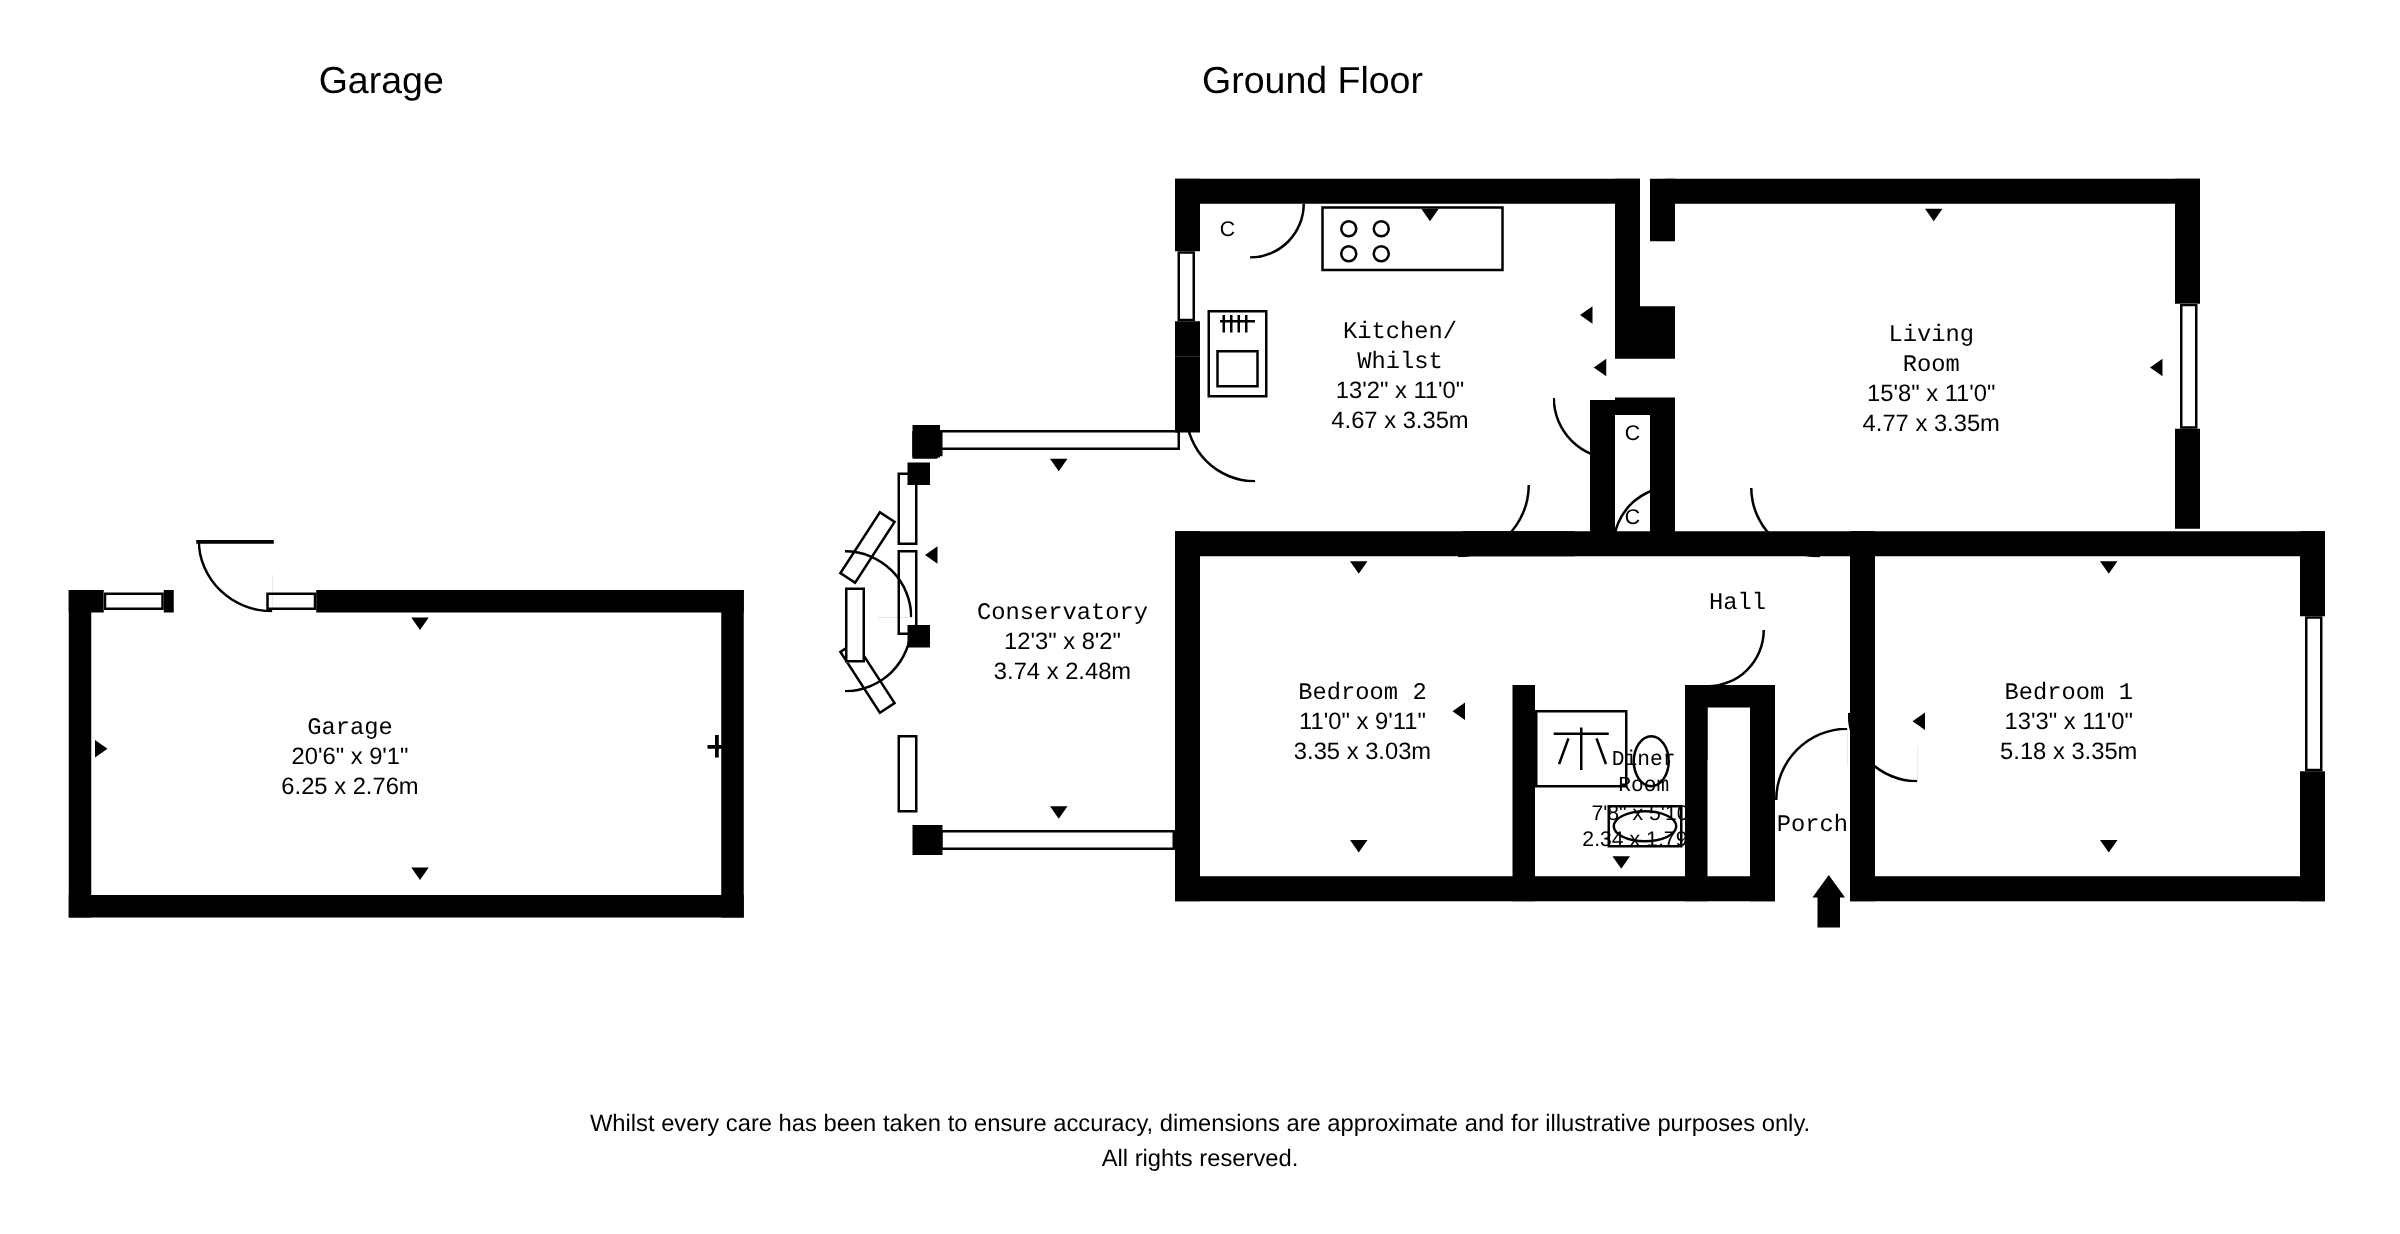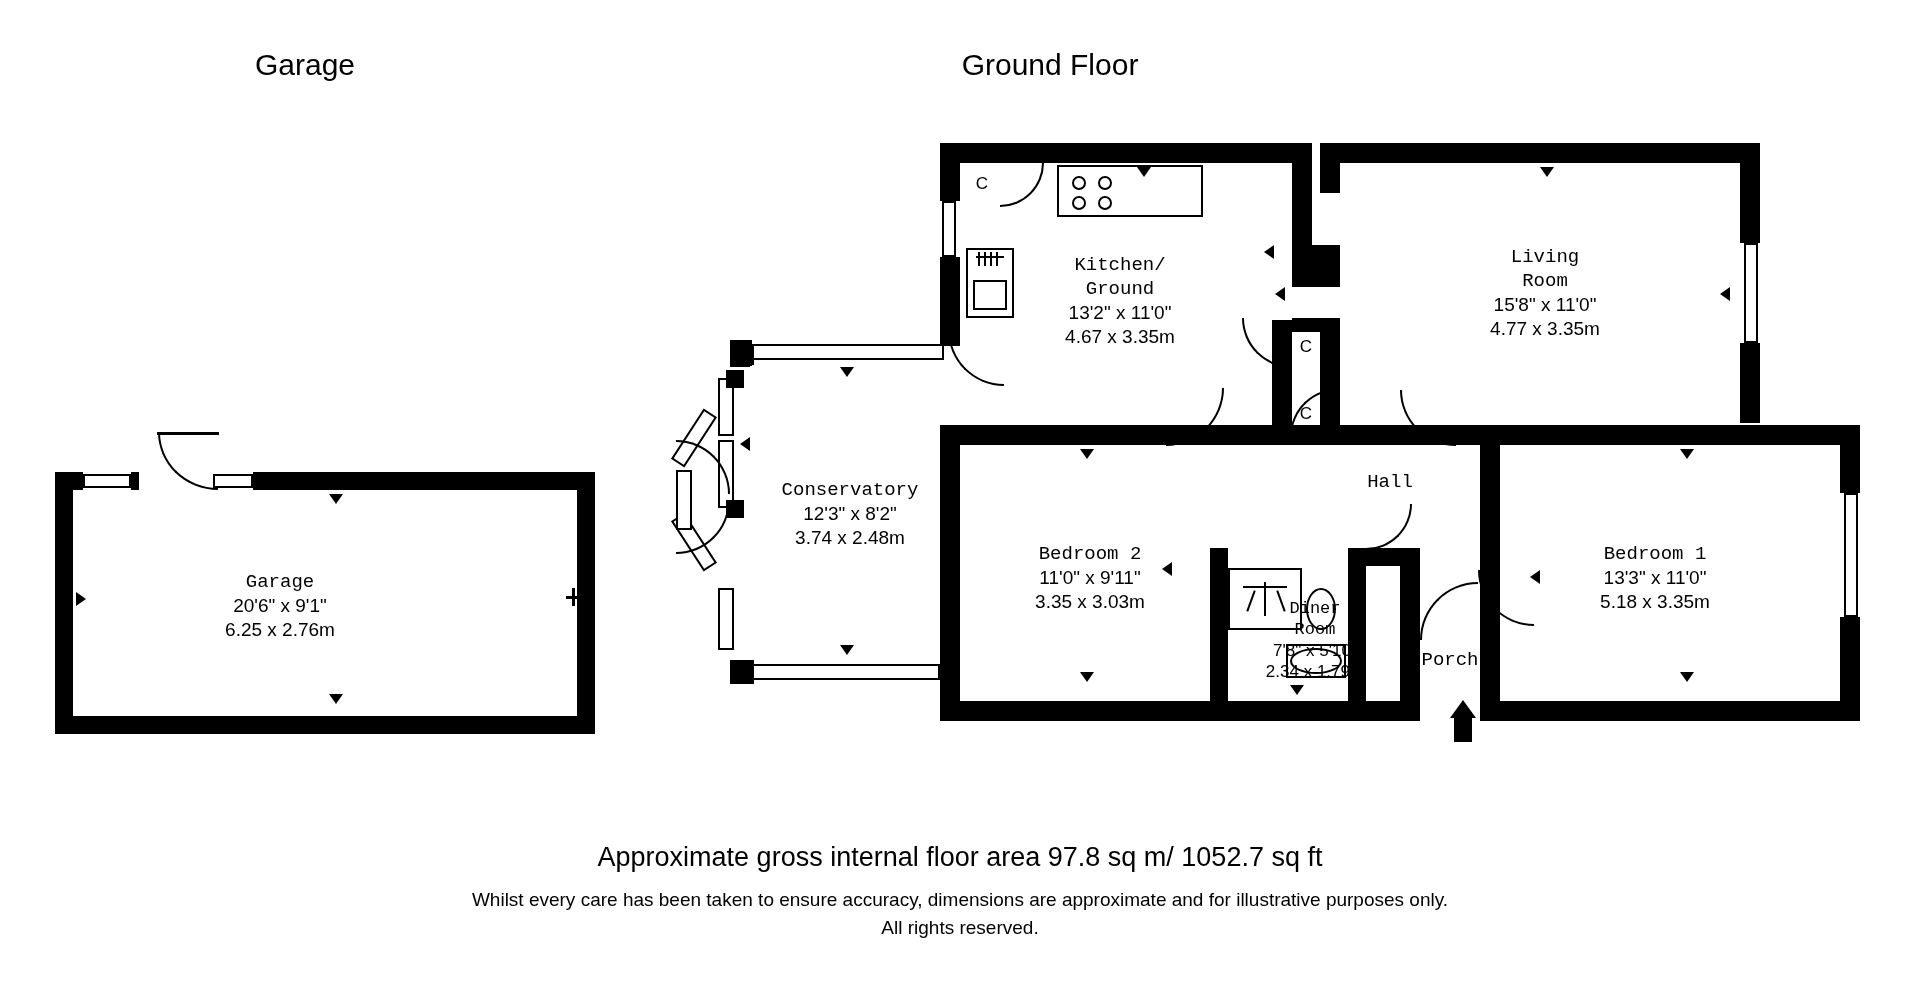--- a/index.html
+++ b/index.html
@@ -260,26 +260,26 @@
     <div class="tri tri-down" style="left:1680px; top:449px;"></div>
     <div class="tri tri-left" style="left:1162px; top:562px;"></div>
     <div class="tri tri-left" style="left:1530px; top:570px;"></div>
     <div class="tri tri-down" style="left:1080px; top:672px;"></div>
     <div class="tri tri-down" style="left:1680px; top:672px;"></div>
     <div class="tri tri-down" style="left:1290px; top:685px;"></div>
   </div>
 
   <div class="room-label" style="left:1000px; top:253px; width:240px;">
     <span class="nm">Kitchen/</span>
-    <span class="nm">Ground</span>
+    <span class="nm">Whilst</span>
     <span class="d1">13'2" x 11'0"</span>
     <span class="d2">4.67 x 3.35m</span>
   </div>
 
-  <div class="room-label" style="left:1425px; top:245px; width:240px;">
+  <div class="room-label" style="left:1425px; top:256px; width:240px;">
     <span class="nm">Living</span>
     <span class="nm">Room</span>
     <span class="d1">15'8" x 11'0"</span>
     <span class="d2">4.77 x 3.35m</span>
   </div>
 
   <div class="room-label" style="left:740px; top:478px; width:220px;">
     <span class="nm">Conservatory</span>
     <span class="d1">12'3" x 8'2"</span>
     <span class="d2">3.74 x 2.48m</span>
@@ -315,17 +315,16 @@
   <div class="c-mark" style="left:972px; top:175px;">
     <span>C</span>
   </div>
   <div class="c-mark" style="left:1296px; top:338px;">
     <span>C</span>
   </div>
   <div class="c-mark" style="left:1296px; top:405px;">
     <span>C</span>
   </div>
 
-  <div class="footer" id="area-text">Approximate gross internal floor area 97.8 sq m/ 1052.7 sq ft</div>
   <div class="footer" id="disc1">Whilst every care has been taken to ensure accuracy, dimensions are approximate and for illustrative purposes only.</div>
   <div class="footer" id="disc2">All rights reserved.</div>
 
 </div>
 
 </body></html>

